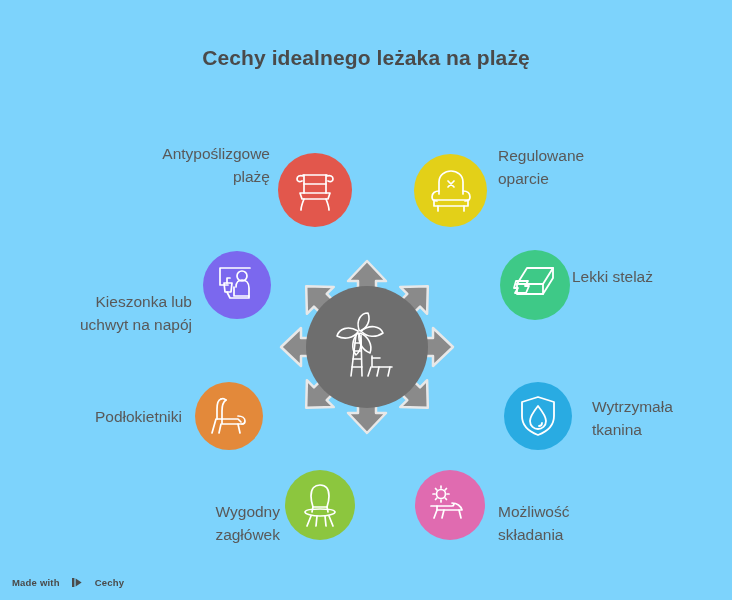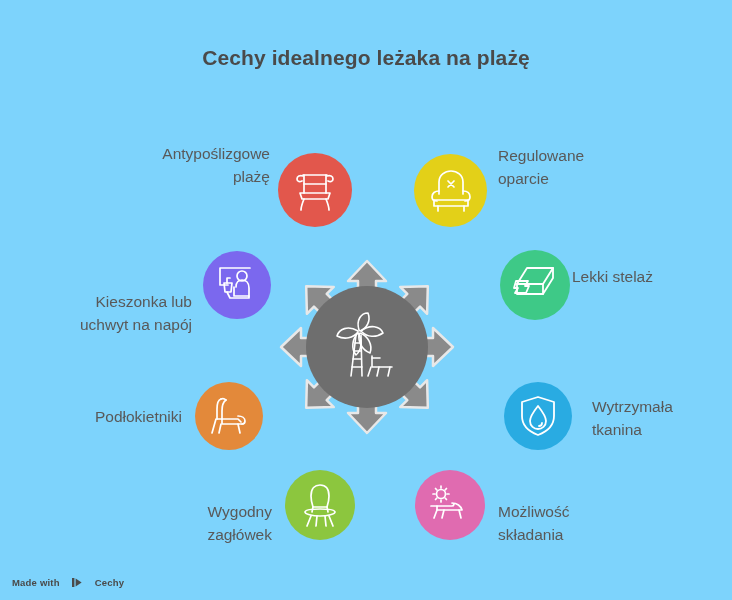--- a/index.html
+++ b/index.html
@@ -267,21 +267,21 @@
         <path d="M13 24 L12 29"></path>
         <path d="M27 24 L28 29"></path>
         <path d="M5 29 C5 27 12 26 20 26 C28 26 35 27 35 29 C35 31 28 33 20 33 C12 33 5 31 5 29 Z"></path>
         <path d="M11 33 L7 43"></path>
         <path d="M29 33 L33 43"></path>
         <path d="M17 33 L16 43"></path>
         <path d="M25 33 L26 43"></path>
       </g>
     </svg>
   </div>
-  <div class="label left" style="left:60px; top:500px; width:212px;">Wygodny
+  <div class="label left" style="left:68px; top:500px; width:212px;">Wygodny
 zagłówek</div>
 
   <div class="node" style="left:415px; top:470px; width:70px; height:70px; background:#e06bb0;">
     <svg width="44" height="40" viewBox="0 0 44 40">
       <g fill="none" stroke="#ffffff" stroke-width="1.7" stroke-linecap="round" stroke-linejoin="round">
         <circle cx="13" cy="9" r="4.5"></circle>
         <path d="M13 1 L13 3"></path>
           <path d="M13 15 L13 17"></path>
         <path d="M5 9 L7 9"></path>
           <path d="M19 9 L21 9"></path>

